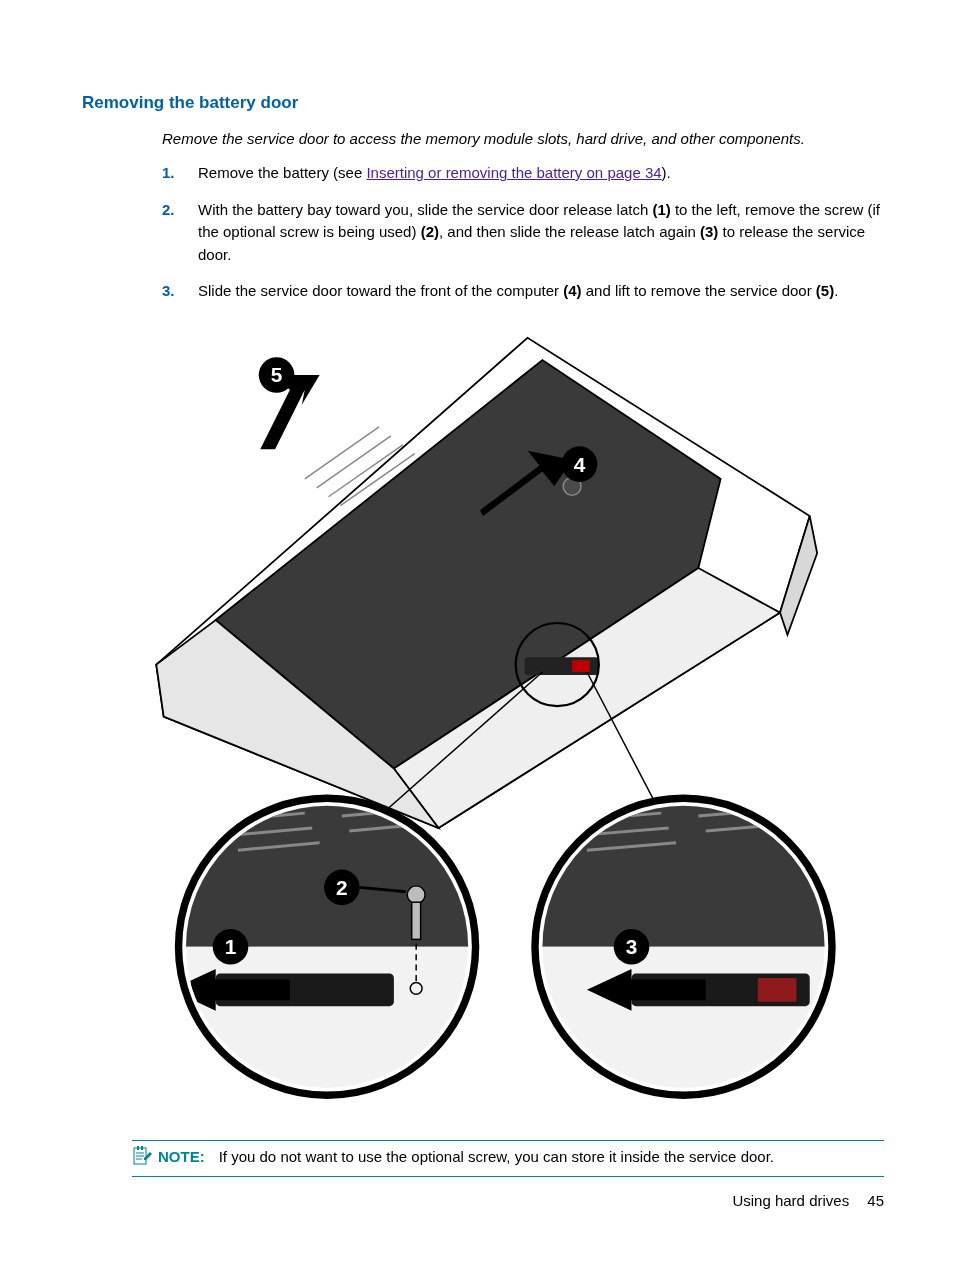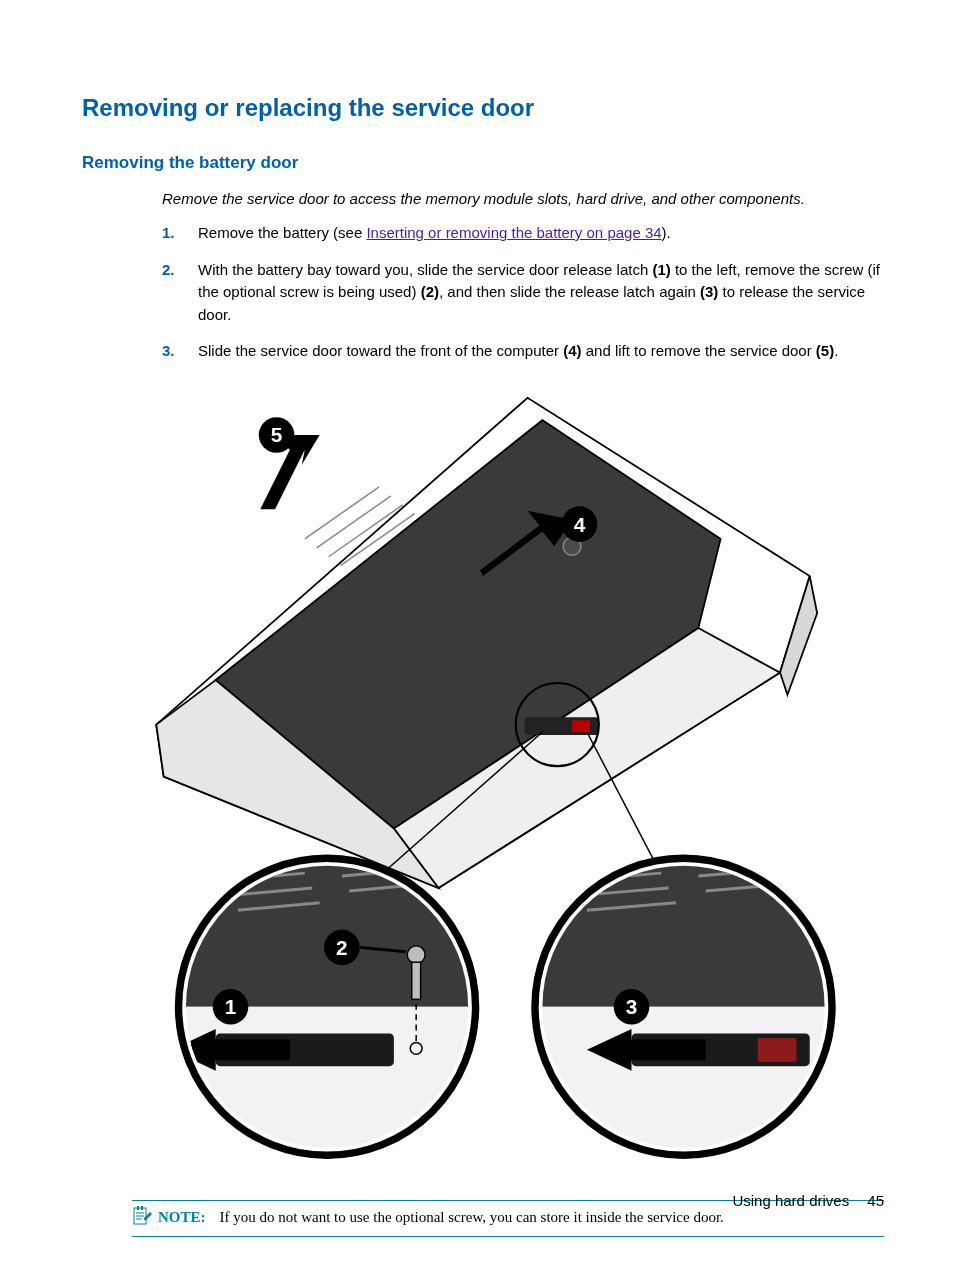--- a/index.html
+++ b/index.html
@@ -75,21 +75,20 @@
     padding-top: 1px;
   }
   .note-label {
     color: #008597;
     font-weight: bold;
     margin-right: 14px;
   }
   .note-text {
     flex: 1;
     padding-top: 1px;
-    font-family: Liberation Serif, serif;
   }
   .footer {
     position: absolute;
     bottom: 58px;
     right: 70px;
     font-size: 15px;
   }
   .footer .pg {
     margin-left: 14px;
   }
@@ -97,21 +96,20 @@
   .illus-svg {
     width: 100%;
     height: auto;
   }
 </style>
 </head>
 <body>
 
 <div class="page">
 
-  <h1 class="main-heading">Removing or replacing the service door</h1>
 
   <h2 class="sub-heading">Removing the battery door</h2>
 
   <p class="intro">Remove the service door to access the memory module slots, hard drive, and other components.</p>
 
   <ol class="steps">
     <li>
       <span class="num">1.</span>
       <span>Remove the battery (see </span><a href="#" class="doc-link">Inserting or removing the battery on page 34</a><span>).</span>
     </li>

